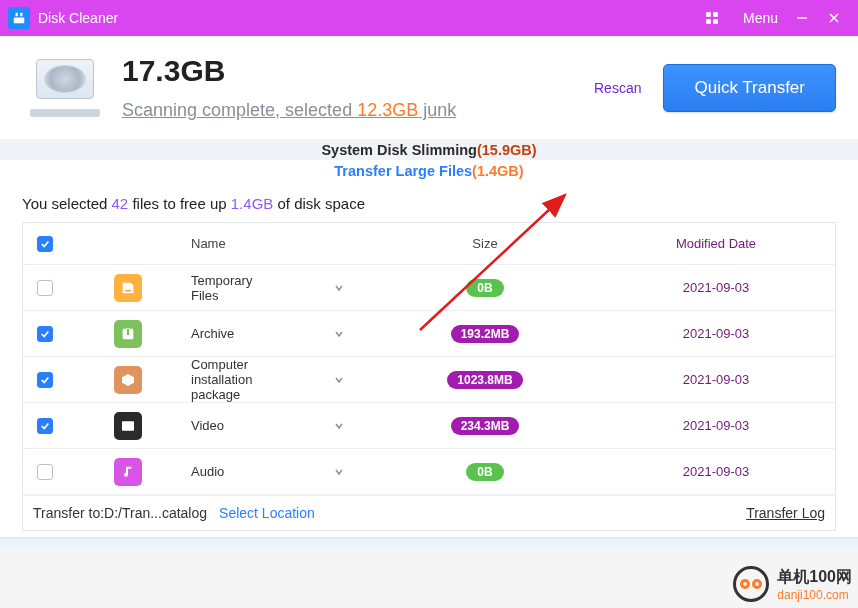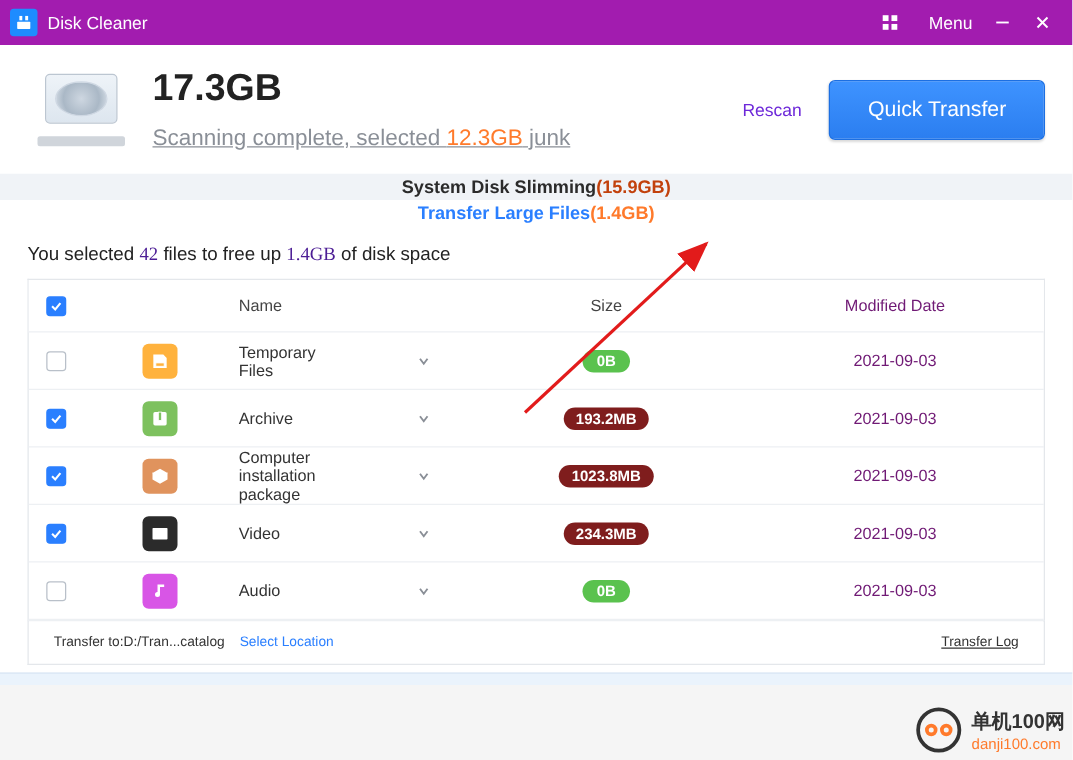--- a/index.html
+++ b/index.html
@@ -1,17 +1,17 @@
 <!DOCTYPE html>
 <html><head>
 <meta charset="utf-8">
 <style>
 * { box-sizing: border-box; margin: 0; padding: 0; font-family: -apple-system, "Segoe UI", Arial, sans-serif; }
 body { width: 858px; height: 608px; background: #f5f5f5; position: relative; overflow: hidden; }
-.titlebar { height: 36px; background: #a21caf; display: flex; align-items: center; padding: 0 8px; color: #fff; }
+.titlebar { height: 36px; background: #d946ef; display: flex; align-items: center; padding: 0 8px; color: #fff; }
 .app-icon { width: 22px; height: 22px; background: #1e8cff; border-radius: 3px; display: flex; align-items: center; justify-content: center; margin-right: 8px; }
 .app-icon svg { width: 14px; height: 14px; fill: #fff; }
 .app-title { font-size: 14px; flex: 1; }
 .menu-btn { display: flex; align-items: center; gap: 24px; padding: 4px 8px; border-radius: 3px; cursor: pointer; font-size: 14px; }
 .menu-btn svg { width: 14px; height: 14px; fill: #fff; }
 .win-btn { width: 32px; height: 28px; display: flex; align-items: center; justify-content: center; cursor: pointer; }
 .win-btn svg { width: 12px; height: 12px; stroke: #fff; stroke-width: 1.5; fill: none; }
 
 .main { background: #fff; }
 .summary { display: flex; align-items: center; padding: 18px 22px 18px 30px; }
@@ -27,21 +27,21 @@
 .qt-btn { background: linear-gradient(#3e93ff,#2b7ef0); color: #fff; font-size: 17px; border: 1px solid #1c6fe2; border-radius: 5px; padding: 13px 30px; cursor: pointer; box-shadow: 0 1px 2px rgba(0,0,0,.15); }
 
 .tabs { display: flex; height: 42px; flex-direction: column; }
 .tab { flex: 1; display: flex; align-items: center; justify-content: center; font-size: 14.5px; font-weight: 600; cursor: pointer; }
 .tab1 { background: #f0f3f7; color: #2b2b2b; }
 .tab1 .paren { color: #c2410c; }
 .tab2 { background: #fff; color: #2a7fff; }
 .tab2 .paren { color: #ff7a2b; }
 
 .selection-text { padding: 14px 22px 10px 22px; font-size: 15px; color: #222; }
-.selection-text .hl-blue { color: #4c1d95; font-family: Liberation Serif, serif; }
+.selection-text .hl-blue { color: #8b5cf6; }
 
 .table { margin: 0 22px; border: 1px solid #e4e7eb; border-bottom: none; }
 .thead, .trow { display: flex; align-items: center; height: 46px; padding: 0 14px; border-bottom: 1px solid #edf0f3; font-size: 13px; color: #333; gap: 41px; }
 .thead { height: 42px; color: #444; background: #fff; }
 .col-check { width: 36px; display: flex; align-items: center; }
 .col-icon { width: 36px; display: flex; align-items: center; }
 .col-name { flex: 1; }
 .col-expand { width: 40px; display: flex; justify-content: center; color: #888; }
 .col-size { width: 170px; display: flex; justify-content: center; }
 .col-date { width: 210px; display: flex; justify-content: center; color: #701a75; }
@@ -50,24 +50,24 @@
 .cb.checked svg { width: 10px; height: 10px; stroke: #fff; stroke-width: 2; fill: none; }
 .caticon { width: 28px; height: 28px; border-radius: 5px; display: flex; align-items: center; justify-content: center; }
 .ci-temp { background: #ffb23d; }
 .ci-archive { background: #7dc15e; }
 .ci-pkg { background: #e0935d; }
 .ci-video { background: #2b2b2b; }
 .ci-audio { background: #d855e6; }
 .caticon svg { width: 16px; height: 16px; fill: #fff; }
 .size-pill { padding: 2px 10px; border-radius: 10px; color: #fff; font-size: 12px; font-weight: 600; min-width: 38px; text-align: center; }
 .pill-green { background: #5ac24e; }
-.pill-orange { background: #7f1d1d; text-align: center; }
+.pill-orange { background: #a21caf; text-align: center; }
 .chev svg { width: 12px; height: 12px; stroke: #8a8f97; stroke-width: 1.5; fill: none; cursor: pointer; }
 
-.footer { display: flex; align-items: center; height: 36px; margin: 0 22px; border: 1px solid #e4e7eb; border-top: 1px solid #edf0f3; padding: 0 20px; font-size: 11px; color: #333; }
+.footer { display: flex; align-items: center; height: 36px; margin: 0 22px; border: 1px solid #e4e7eb; border-top: 1px solid #edf0f3; padding: 0 10px; font-size: 14px; color: #333; }
 .footer .loc { color: #2a7fff; margin-left: 12px; cursor: pointer; }
 .footer .log { margin-left: auto; text-decoration: underline; cursor: pointer; }
 
 .arrow-overlay { position: absolute; pointer-events: none; left: 0; top: 0; }
 
 .watermark { position: absolute; right: 6px; bottom: 6px; display: flex; align-items: center; gap: 8px; font-size: 13px; }
 .watermark .logo { width: 36px; height: 36px; border: 3px solid #333; border-radius: 50%; padding: 2px; display: flex; align-items: center; justify-content: center; }
 .watermark .logo .eyes { display: flex; gap: 2px; }
 .watermark .logo .eye { width: 10px; height: 10px; border: 3px solid #ff7a2b; border-radius: 50%; }
 .watermark .cn { color: #333; font-size: 16px; font-weight: 700; }

